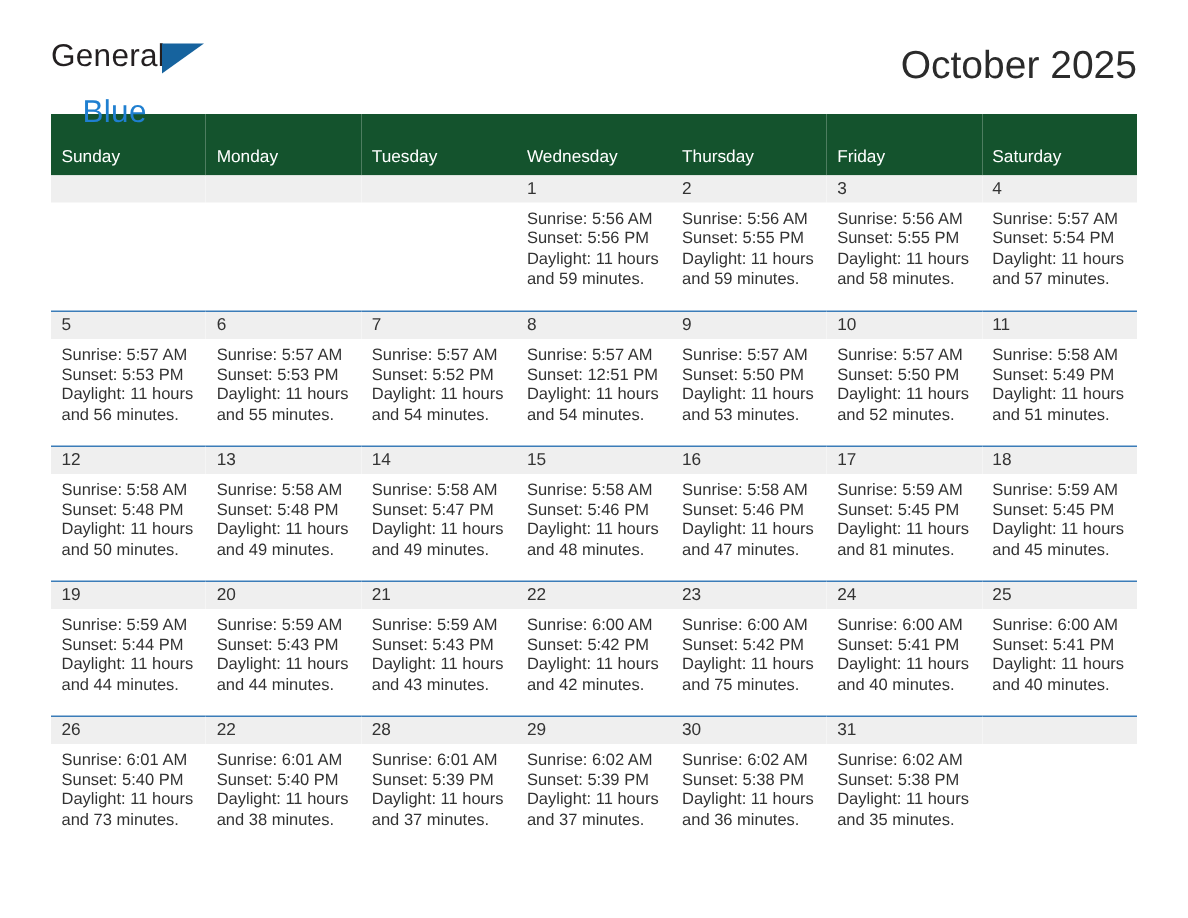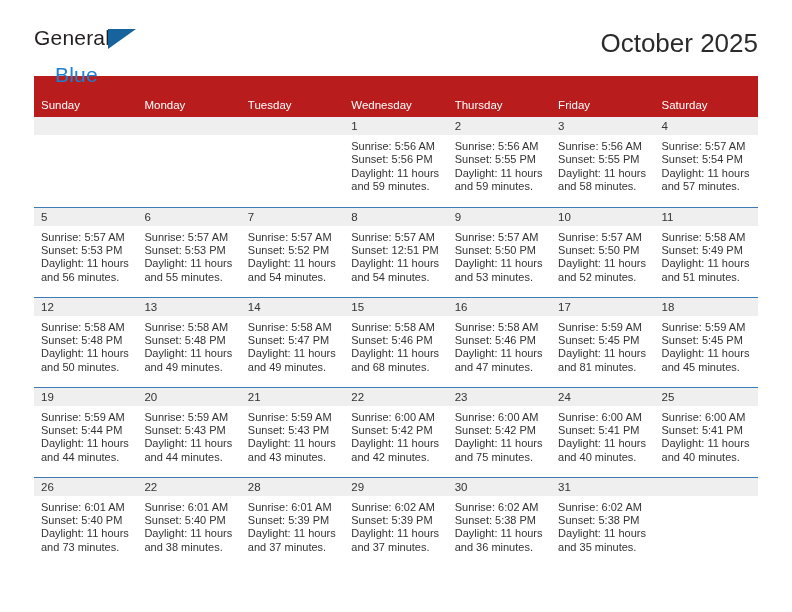--- a/index.html
+++ b/index.html
@@ -89,21 +89,21 @@
   
   .calendar {
     width: 724px;
     border-collapse: collapse;
     table-layout: fixed;
     margin-top: 4px;
   }
   .calendar col { width: 103.43px; }
 
   thead th {
-    background: #b91c1c;
+    background: #14532d;
     color: #ffffff;
     font-size: 11.5px;
     font-weight: normal;
     text-align: left;
     padding: 23px 0 6px 7px;
     height: 21px;
     box-sizing: border-box;
     border: none;
   }
 
@@ -338,21 +338,21 @@
               <div>Daylight: 11 hours</div>
               <div>and 49 minutes.</div>
             </div>
           </td>
           <td>
             <div class="daynum-band">15</div>
             <div class="cell-body">
               <div>Sunrise: 5:58 AM</div>
               <div>Sunset: 5:46 PM</div>
               <div>Daylight: 11 hours</div>
-              <div>and 68 minutes.</div>
+              <div>and 48 minutes.</div>
             </div>
           </td>
           <td>
             <div class="daynum-band">16</div>
             <div class="cell-body">
               <div>Sunrise: 5:58 AM</div>
               <div>Sunset: 5:46 PM</div>
               <div>Daylight: 11 hours</div>
               <div>and 47 minutes.</div>
             </div>

